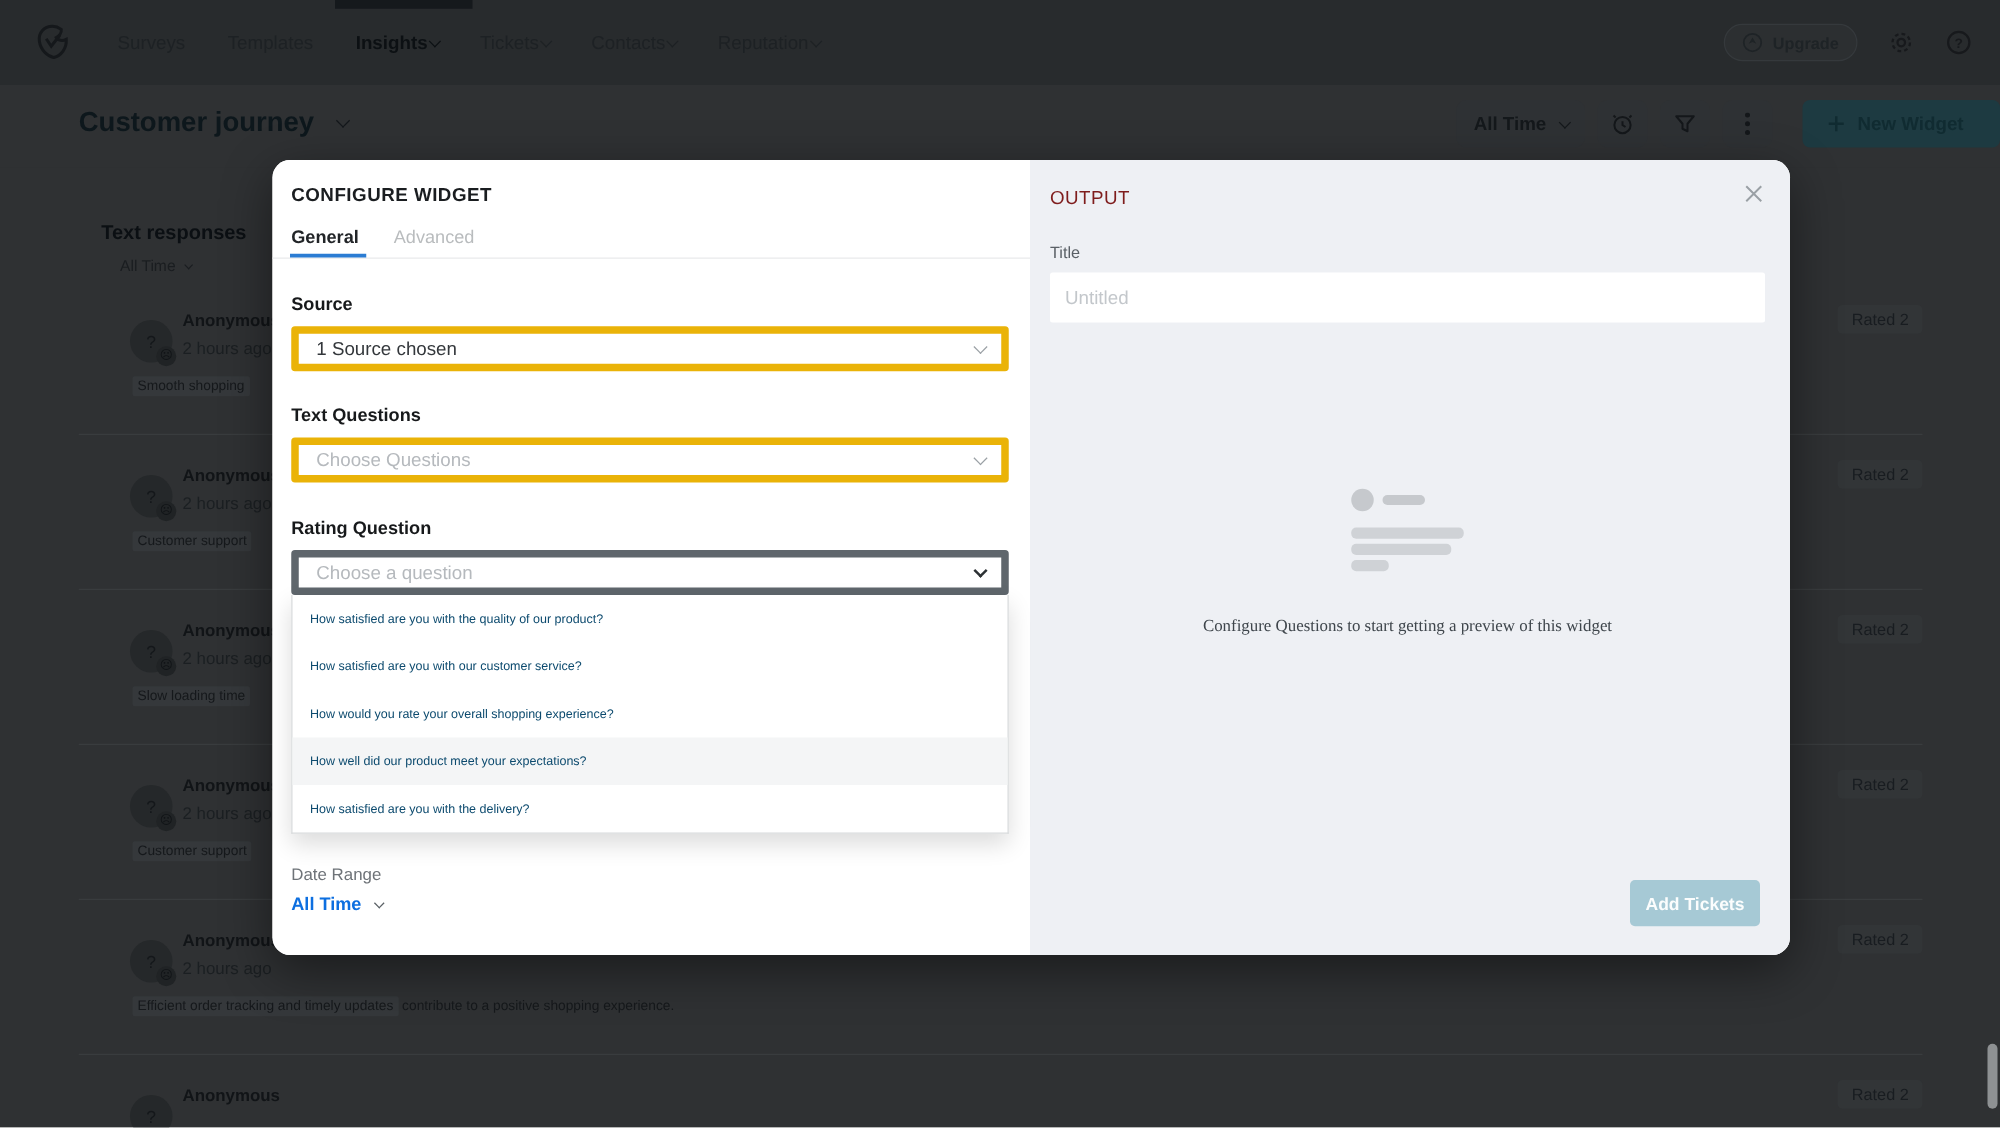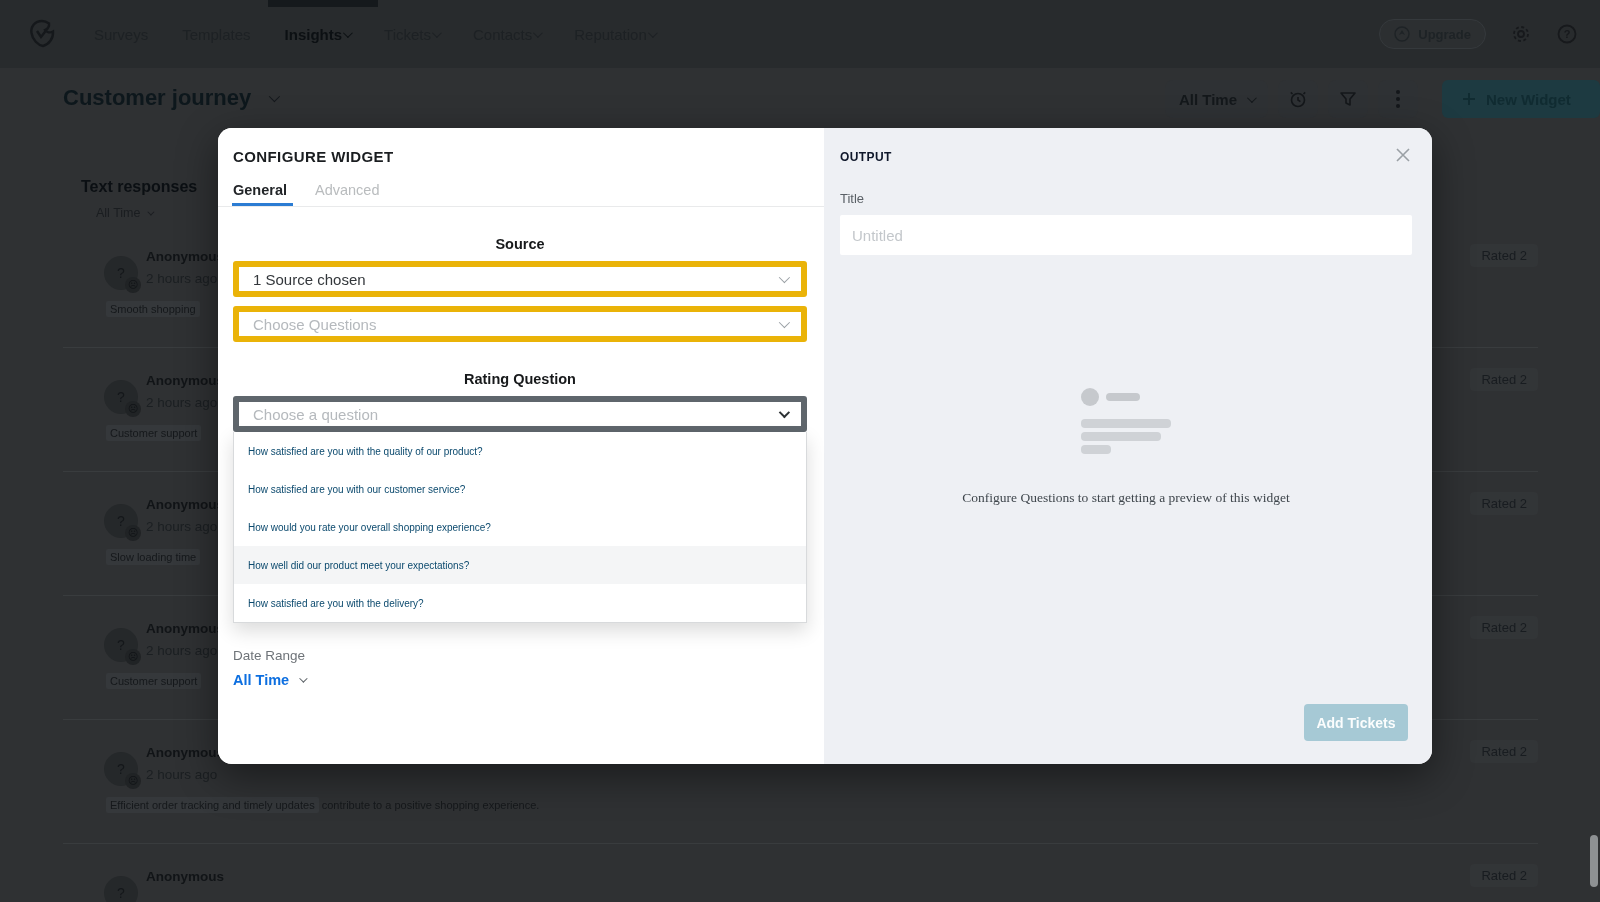--- a/index.html
+++ b/index.html
@@ -48,37 +48,37 @@
   .pane-left { position:relative; width:606px; height:636px; padding:20px 17px 0 15px; border-radius:14px 0 0 14px; background:#fff; }
   .pane-right { position:relative; width:608px; height:636px; background:#eef0f4; border-radius:0 14px 14px 0; padding:22px 20px 0 16px; }
 
   .modal-title { font-size:15px; font-weight:700; letter-spacing:.4px; color:#1a1d20; }
   .tabs { display:flex; gap:28px; margin-top:17px; }
   .tab { font-size:14.5px; padding-bottom:8px; color:#b9bcbe; position:relative; cursor:pointer; }
   .tab.active { color:#222528; font-weight:700; }
   .tab.active .tab-underline { position:absolute; left:-1px; right:-6px; bottom:0; height:3px; background:#2b7cd3; }
   .tabs-divider { height:1px; background:#e9eaeb; margin:0 -17px 0 -15px; }
 
-  .fld-label { font-size:14.5px; font-weight:700; color:#17191b;text-align:center; }
+  .fld-label { font-size:14.5px; font-weight:700; color:#17191b; }
   .mt-lg { margin-top:29px; }
   .select { margin-top:9px; height:36px; border:6px solid #eab308; border-radius:3px; display:flex; align-items:center; padding:0 14px; font-size:15px; color:#33373b; position:relative; background:#fff; }
   .select .chev { position:absolute; right:14px; width:8px; height:8px; color:#9aa0a5; border-width:1.6px; }
   .select.placeholder { color:#b5b9bd; }
   .select.open { border-color:#5f666c; }
   .select.open .chev { color:#2c3134; border-width:2.2px; }
 
   .dropdown { border:1px solid #d8dadc; border-top:none; background:#fff; box-shadow:0 8px 18px rgba(0,0,0,.14); position:relative; z-index:5; }
   .dd-option { height:38px; display:flex; align-items:center; padding:0 14px; font-size:10px; color:#0c4a6e; cursor:pointer; }
   .dd-option.hover { background:#f4f5f6; }
 
   .daterange-label { margin-top:25px; font-size:13.5px; color:#6e7378; }
   .daterange-value { margin-top:9px; font-size:14.5px; font-weight:700; color:#0d6fe0; display:flex; align-items:center; gap:10px; cursor:pointer; }
   .daterange-value .chev { color:#5a6065; width:6px; height:6px; }
 
-  .output-title { font-size:12px; font-weight:700; letter-spacing:.4px; color:#0f172a; }
+  .output-title { font-size:15px; font-weight:400; letter-spacing:.4px; color:#7f1d1d; }
   .close-x { position:absolute; right:20px; top:18px; width:18px; height:18px; color:#9aa0a5; cursor:pointer; }
   .title-label { margin-top:27px; font-size:13px; color:#5a6066; }
   .title-input { margin-top:9px; width:572px; height:40px; background:#fff; border:none; outline:none; border-radius:2px; padding:0 12px; font-size:15px; font-family:inherit; color:#33373b; }
   .title-input::placeholder { color:#c3c7cb; }
 
   .skeleton { margin:133px auto 0; width:90px; }
   .sk-row1 { display:flex; align-items:center; gap:7px; }
   .sk-avatar { width:18px; height:18px; border-radius:50%; background:#c6c9cd; }
   .sk-bar { border-radius:4px; background:#cfd2d6; }
   .sk-b1 { width:34px; height:8px; background:#c6c9cd; }
@@ -271,20 +271,21 @@
         <div class="tab"><span>Advanced</span></div>
       </div>
       <div class="tabs-divider"></div>
 
       <div class="fld-label mt-lg">Source</div>
       <div class="select">
         <span>1 Source chosen</span>
         <span class="chev"></span>
       </div>
 
+      <div class="fld-label" style="margin-top:28px">Text Questions</div>
       <div class="select placeholder">
         <span>Choose Questions</span>
         <span class="chev"></span>
       </div>
 
       <div class="fld-label" style="margin-top:29px">Rating Question</div>
       <div class="select placeholder open">
         <span>Choose a question</span>
         <span class="chev"></span>
       </div>

